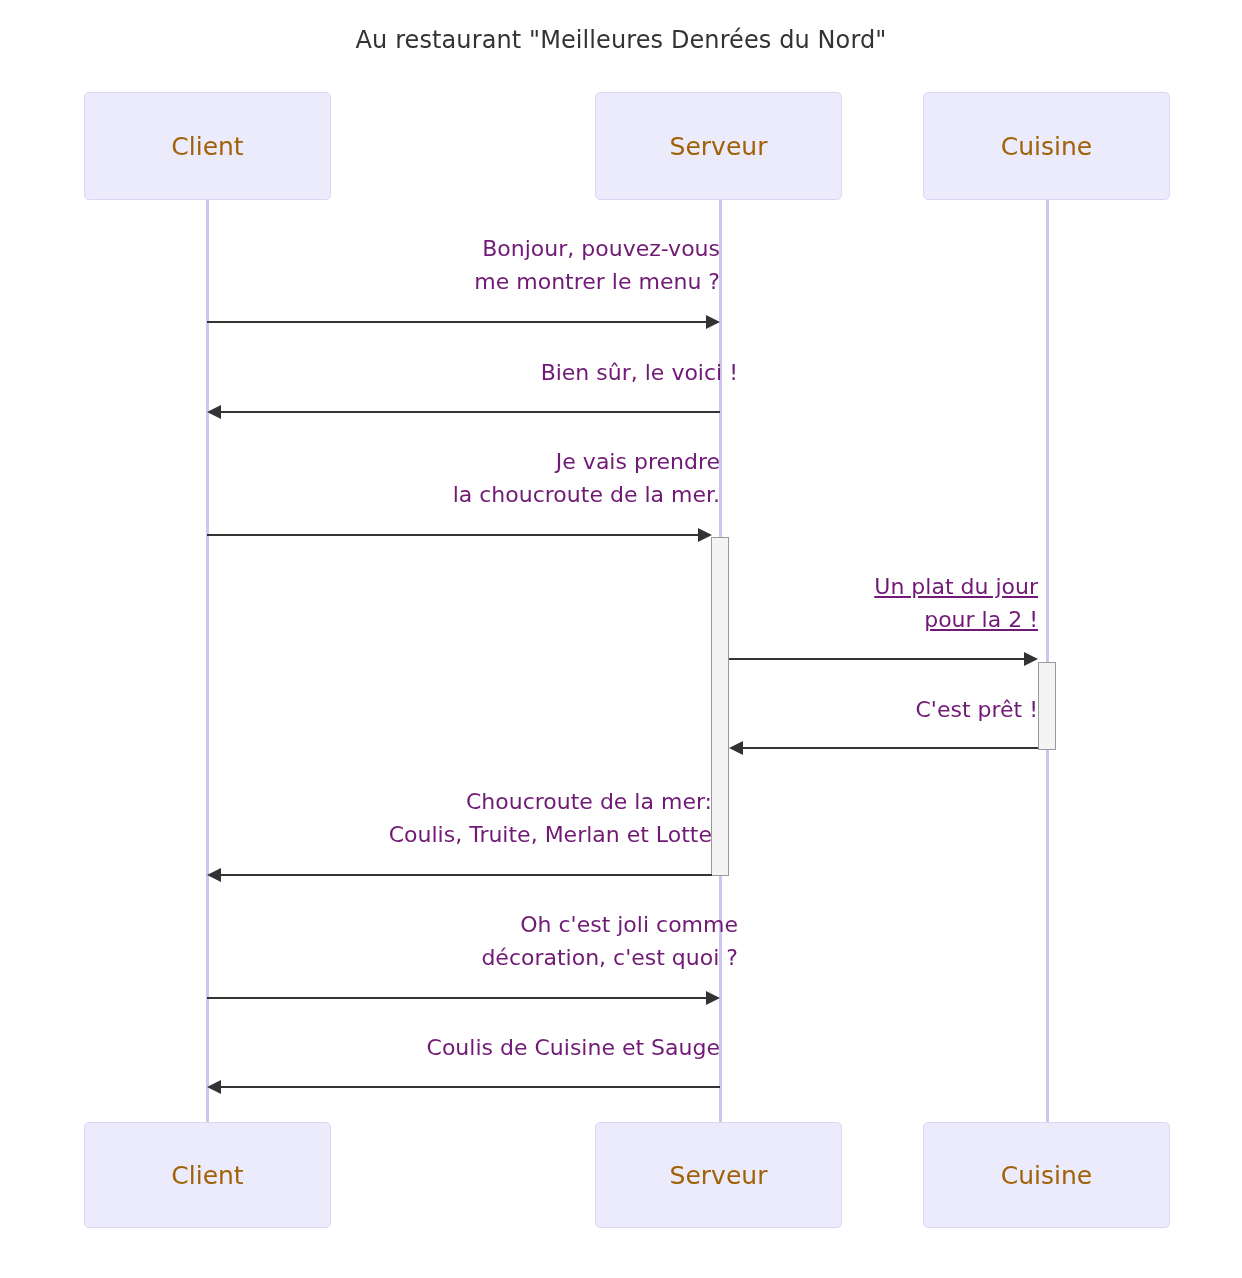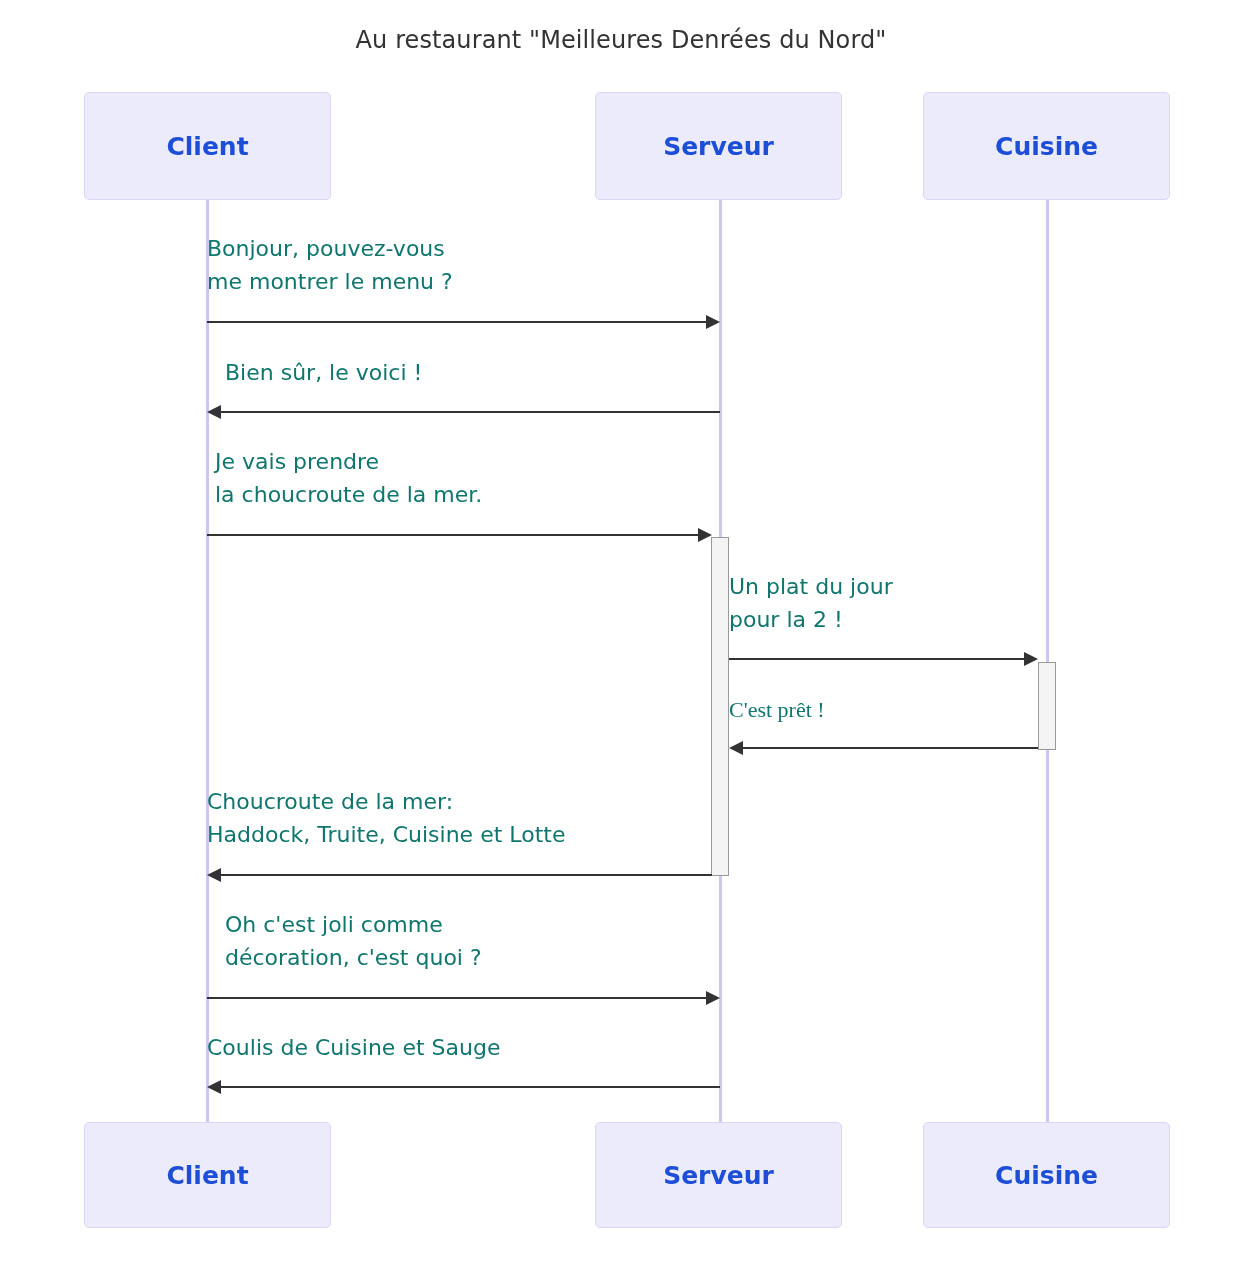--- a/index.html
+++ b/index.html
@@ -39,22 +39,22 @@
     background: #ecebfb;
     border: 1px solid #dcd5f5;
     border-radius: 5px;
     box-sizing: border-box;
     display: flex;
     align-items: center;
     justify-content: center;
   }
   .participant-label {
     font-size: 25px;
-    color: #1d4ed8;
-    font-weight: 700;
+    color: #a16207;
+    font-weight: 400;
   }
   .activation {
     position: absolute;
     width: 18px;
     background: #f4f4f4;
     border: 1px solid #999999;
     box-sizing: border-box;
   }
   .msg-line {
     position: absolute;
@@ -69,24 +69,24 @@
     border-bottom: 7px solid transparent;
   }
   .arrowhead.right {
     border-left: 14px solid #333333;
   }
   .arrowhead.left {
     border-right: 14px solid #333333;
   }
   .msg-label {
     position: absolute;
-    text-align: left;
+    text-align: right;
     font-size: 22px;
     line-height: 33px;
-    color: #0f766e;
+    color: #701a75;
     white-space: pre-line;
   }
 </style>
 </head>
 <body>
 
 <div id="diagram-root">
 
   <div class="diagram-title">Au restaurant "Meilleures Denrées du Nord"</div>
 
@@ -114,31 +114,31 @@
 
   <div class="msg-label" style="left:207px; top:356px; width:513px;margin-left:18px;">Bien sûr, le voici !</div>
   <div class="msg-line" style="left:221px; top:411px; width:499px;"></div>
   <div class="arrowhead left" style="left:207px; top:405px;"></div>
 
   <div class="msg-label" style="left:207px; top:445px; width:505px;padding-left:8px;">Je vais prendre
 la choucroute de la mer.</div>
   <div class="msg-line" style="left:207px; top:534px; width:491px;"></div>
   <div class="arrowhead right" style="left:698px; top:528px;"></div>
 
-  <div class="msg-label" style="left:729px; top:570px; width:309px;">Un plat du jour
+  <div class="msg-label" style="left:729px; top:570px; width:309px;text-decoration:underline;">Un plat du jour
 pour la 2 !</div>
   <div class="msg-line" style="left:729px; top:658px; width:295px;"></div>
   <div class="arrowhead right" style="left:1024px; top:652px;"></div>
 
-  <div class="msg-label" style="left:729px; top:693px; width:309px;font-family:Liberation Serif, serif;">C'est prêt !</div>
+  <div class="msg-label" style="left:729px; top:693px; width:309px;">C'est prêt !</div>
   <div class="msg-line" style="left:743px; top:747px; width:295px;"></div>
   <div class="arrowhead left" style="left:729px; top:741px;"></div>
 
   <div class="msg-label" style="left:207px; top:785px; width:505px;">Choucroute de la mer:
-Haddock, Truite, Cuisine et Lotte</div>
+Coulis, Truite, Merlan et Lotte</div>
   <div class="msg-line" style="left:221px; top:874px; width:491px;"></div>
   <div class="arrowhead left" style="left:207px; top:868px;"></div>
 
   <div class="msg-label" style="left:207px; top:908px; width:513px;margin-left:18px;">Oh c'est joli comme
 décoration, c'est quoi ?</div>
   <div class="msg-line" style="left:207px; top:997px; width:499px;"></div>
   <div class="arrowhead right" style="left:706px; top:991px;"></div>
 
   <div class="msg-label" style="left:207px; top:1031px; width:513px;">Coulis de Cuisine et Sauge</div>
   <div class="msg-line" style="left:221px; top:1086px; width:499px;"></div>

